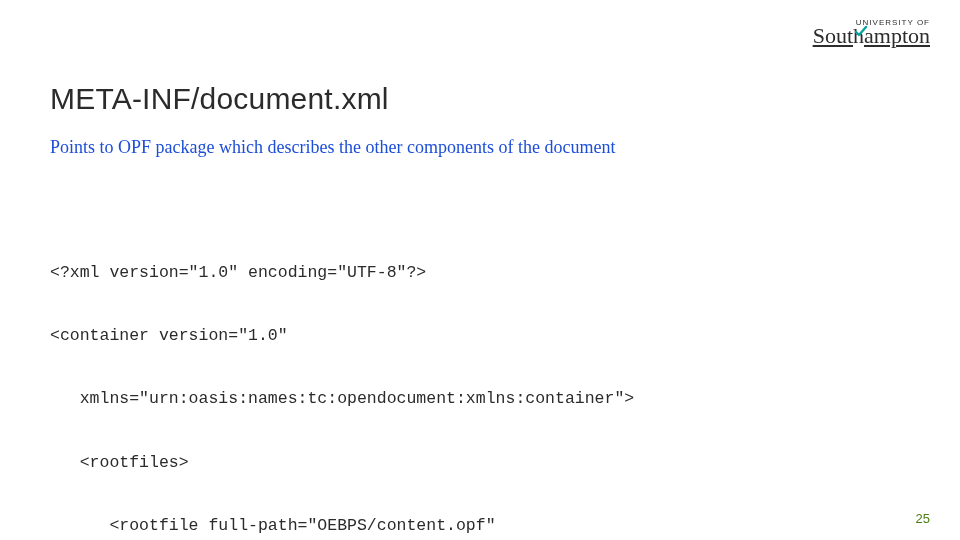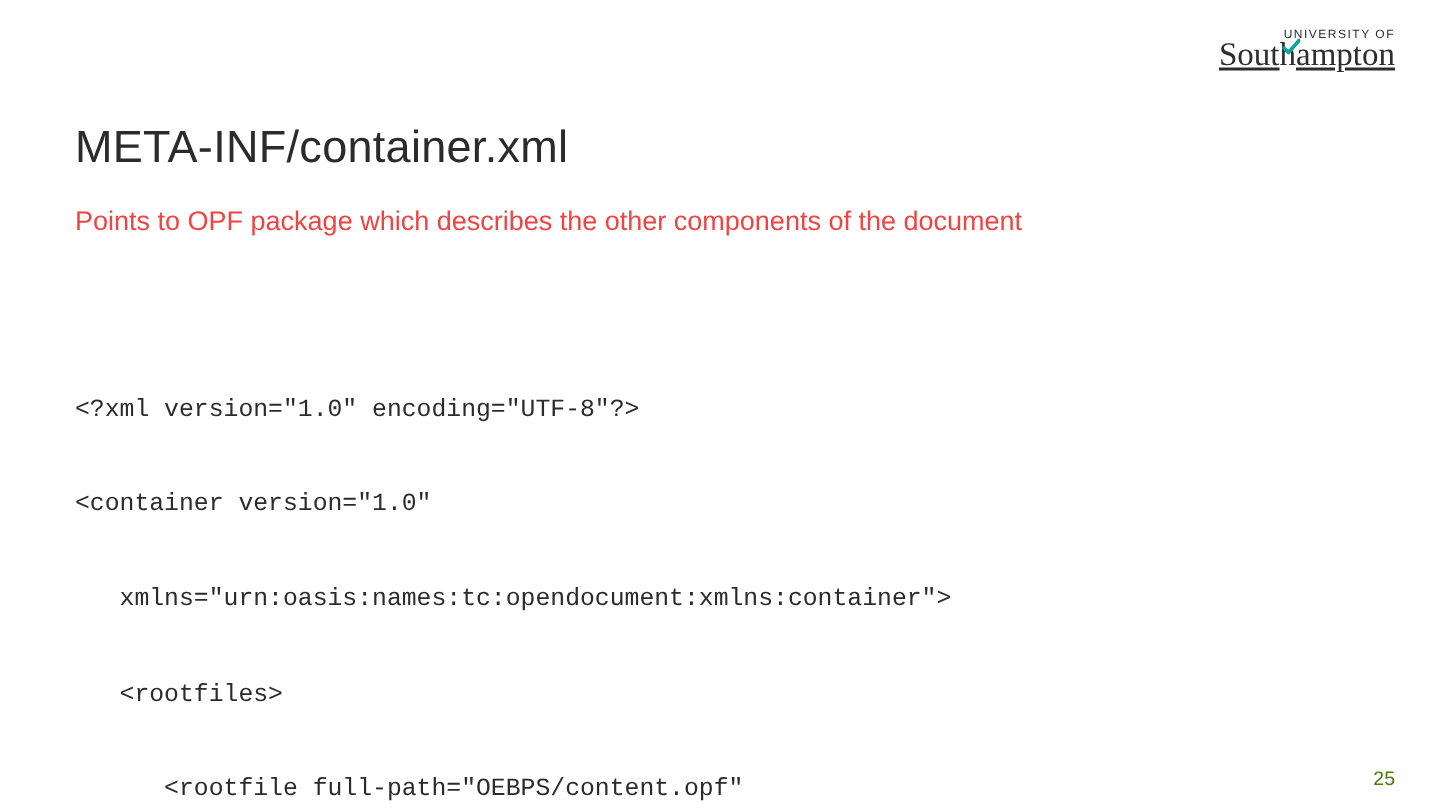--- a/index.html
+++ b/index.html
@@ -55,23 +55,24 @@
   .title {
     font-size: 30px;
     font-weight: 400;
     color: #2b2b2b;
     letter-spacing: 0.2px;
     margin: 0 0 20px 0;
   }
   .subtitle {
     font-size: 18px;
     font-weight: 400;
-    color: #ef4444;
+    color: #1d4ed8;
     margin: 0 0 60px 0;
     line-height: 1.3;
+    font-family: Liberation Serif, serif;
   }
   .code {
     font-family: "Courier New", Courier, monospace;
     font-size: 16.5px;
     line-height: 1.28;
     white-space: pre;
     color: #2b2b2b;
   }
   .pagenum {
     position: absolute;
@@ -87,21 +88,21 @@
 <div class="logo">
   <div class="logo-top">UNIVERSITY OF</div>
   <div class="logo-main">
     <span>Sout</span><span class="logo-h">h<span class="logo-tick"><svg viewBox="0 0 12 12" width="12" height="12">
             <path d="M1 7 L4 10 L11 2" stroke="#0aa3a0" stroke-width="2.4" fill="none" stroke-linecap="round" stroke-linejoin="round"></path>
           </svg></span></span><span>ampton</span>
   </div>
 </div>
 
 <div class="content">
-  <h1 class="title">META-INF/container.xml</h1>
+  <h1 class="title">META-INF/document.xml</h1>
   <p class="subtitle">Points to OPF package which describes the other components of the document</p>
   <div class="code">
     <div>&lt;?xml version="1.0" encoding="UTF-8"?&gt;</div>
     <div>&lt;container version="1.0"</div>
     <div>   xmlns="urn:oasis:names:tc:opendocument:xmlns:container"&gt;</div>
     <div>   &lt;rootfiles&gt;</div>
     <div>      &lt;rootfile full-path="OEBPS/content.opf"</div>
     
     
     

